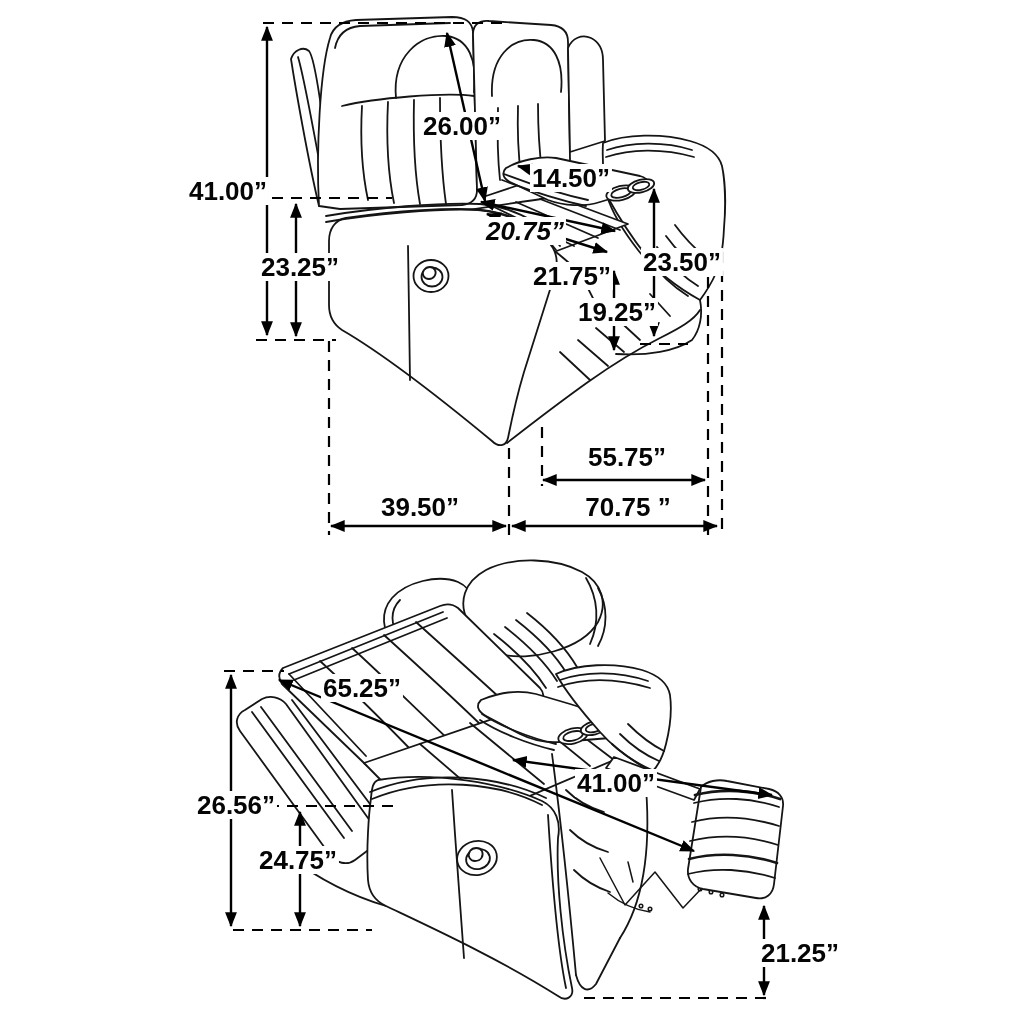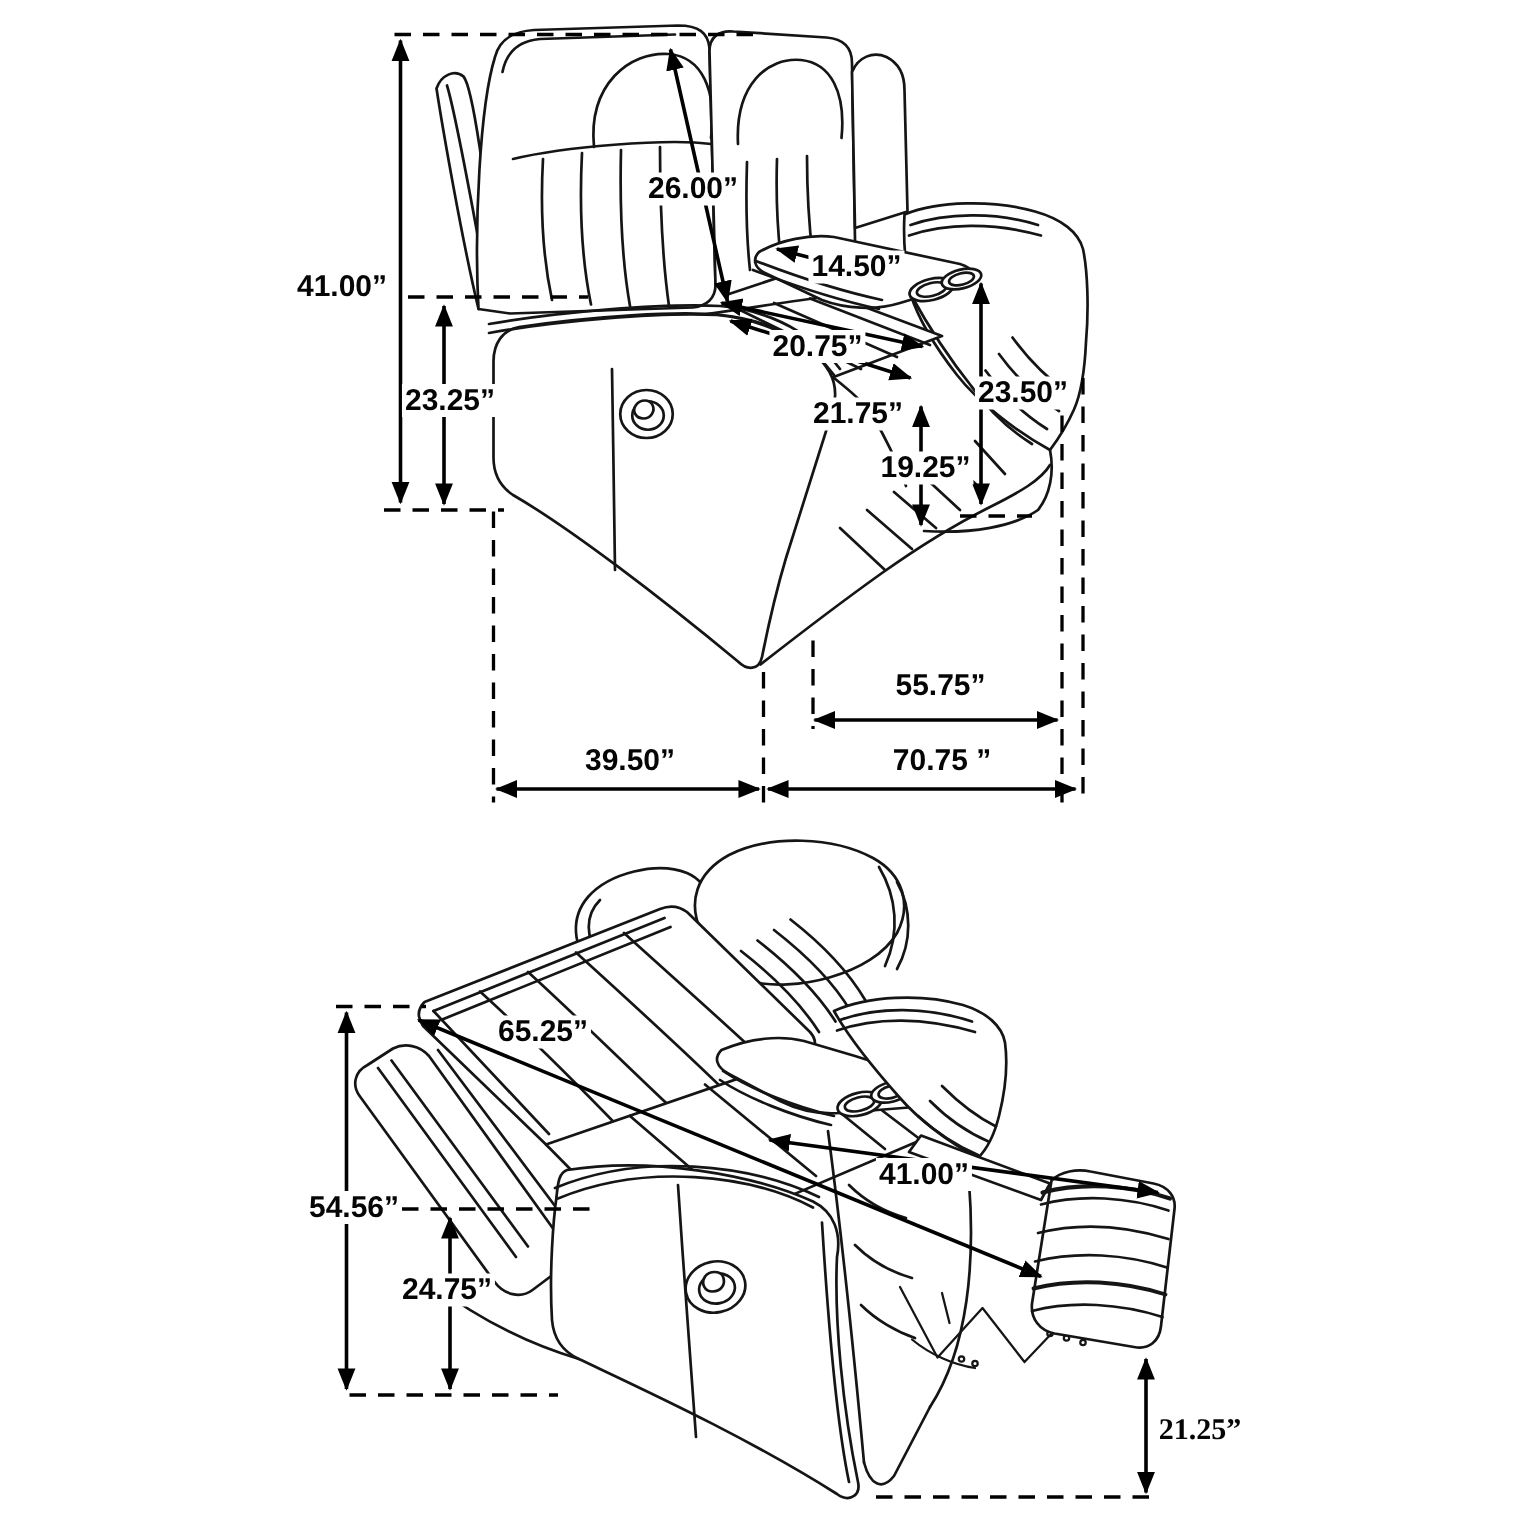--- a/index.html
+++ b/index.html
@@ -1,20 +1,20 @@
 <!DOCTYPE html>
 <html><head>
 <meta charset="utf-8">
 <style>
   html,body{margin:0;padding:0;background:#ffffff;}
   #stage{position:relative;width:1024px;height:1024px;background:#ffffff;overflow:hidden;
          font-family:"Liberation Sans",sans-serif;}
   #art{position:absolute;left:0;top:0;}
   .dim-label{position:absolute;transform:translate(-50%,-50%);font-weight:bold;
-             font-size:20px;line-height:1;color:#050505;background:#ffffff;
+             font-size:26px;line-height:1;color:#050505;background:#ffffff;
              padding:1px 2px;white-space:nowrap;letter-spacing:0px;}
   svg path, svg line, svg ellipse, svg polyline{vector-effect:non-scaling-stroke;}
 </style>
 </head>
 <body>
 
 <div id="stage">
 
 <svg id="art" width="1024" height="1024" viewBox="0 0 1024 1024">
   <defs>
@@ -219,27 +219,27 @@
     <line x1="279" y1="680" x2="694" y2="851" marker-start="url(#ah)" marker-end="url(#ah)"></line>
     <line x1="513" y1="760" x2="772" y2="795" marker-start="url(#ah)" marker-end="url(#ah)"></line>
     <line x1="764" y1="906" x2="764" y2="995" marker-start="url(#ah)" marker-end="url(#ah)"></line>
   </g>
 </svg>
 
 <div class="dim-label" style="left:228px;top:191px;">41.00”</div>
 <div class="dim-label" style="left:300px;top:267px;">23.25”</div>
 <div class="dim-label" style="left:462px;top:126px;">26.00”</div>
 <div class="dim-label" style="left:571px;top:165px;margin-top:13px;">14.50”</div>
-<div class="dim-label" style="left:545px;top:231px;">20.75”</div>
+<div class="dim-label" style="left:525px;top:231px;font-style:italic;">20.75”</div>
 <div class="dim-label" style="left:572px;top:276px;text-align:right;">21.75”</div>
 <div class="dim-label" style="left:682px;top:262px;text-align:right;">23.50”</div>
 <div class="dim-label" style="left:617px;top:312px;">19.25”</div>
 <div class="dim-label" style="left:627px;top:457px;">55.75”</div>
 <div class="dim-label" style="left:628px;top:507px;">70.75 ”</div>
 <div class="dim-label" style="left:420px;top:507px;">39.50”</div>
 
 <div class="dim-label" style="left:362px;top:688px;">65.25”</div>
 <div class="dim-label" style="left:616px;top:783px;">41.00”</div>
-<div class="dim-label" style="left:236px;top:805px;">54.56”</div>
+<div class="dim-label" style="left:236px;top:805px;">26.56”</div>
 <div class="dim-label" style="left:298px;top:860px;">24.75”</div>
-<div class="dim-label" style="left:800px;top:953px;font-family:Liberation Serif, serif;">21.25”</div>
+<div class="dim-label" style="left:800px;top:953px;">21.25”</div>
 
 </div>
 
 </body></html>

